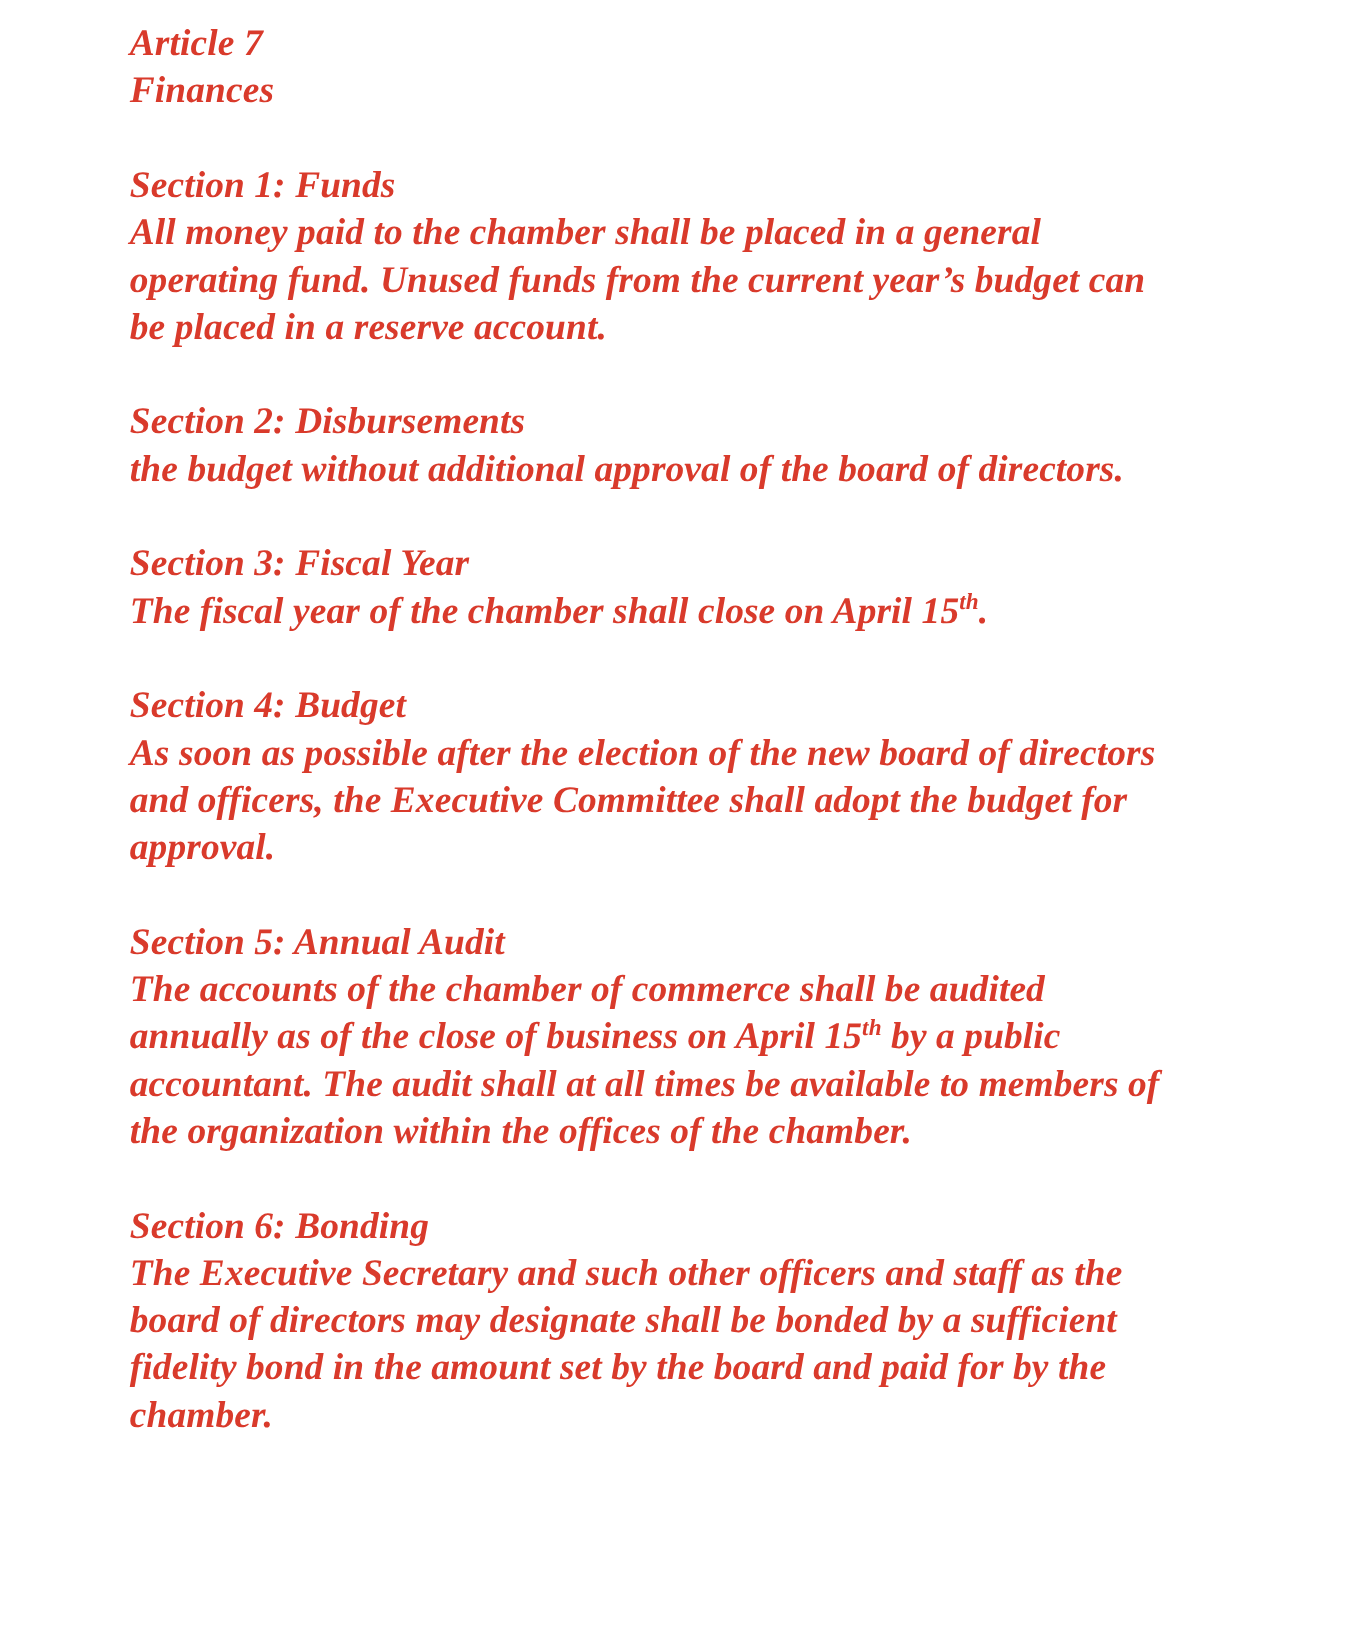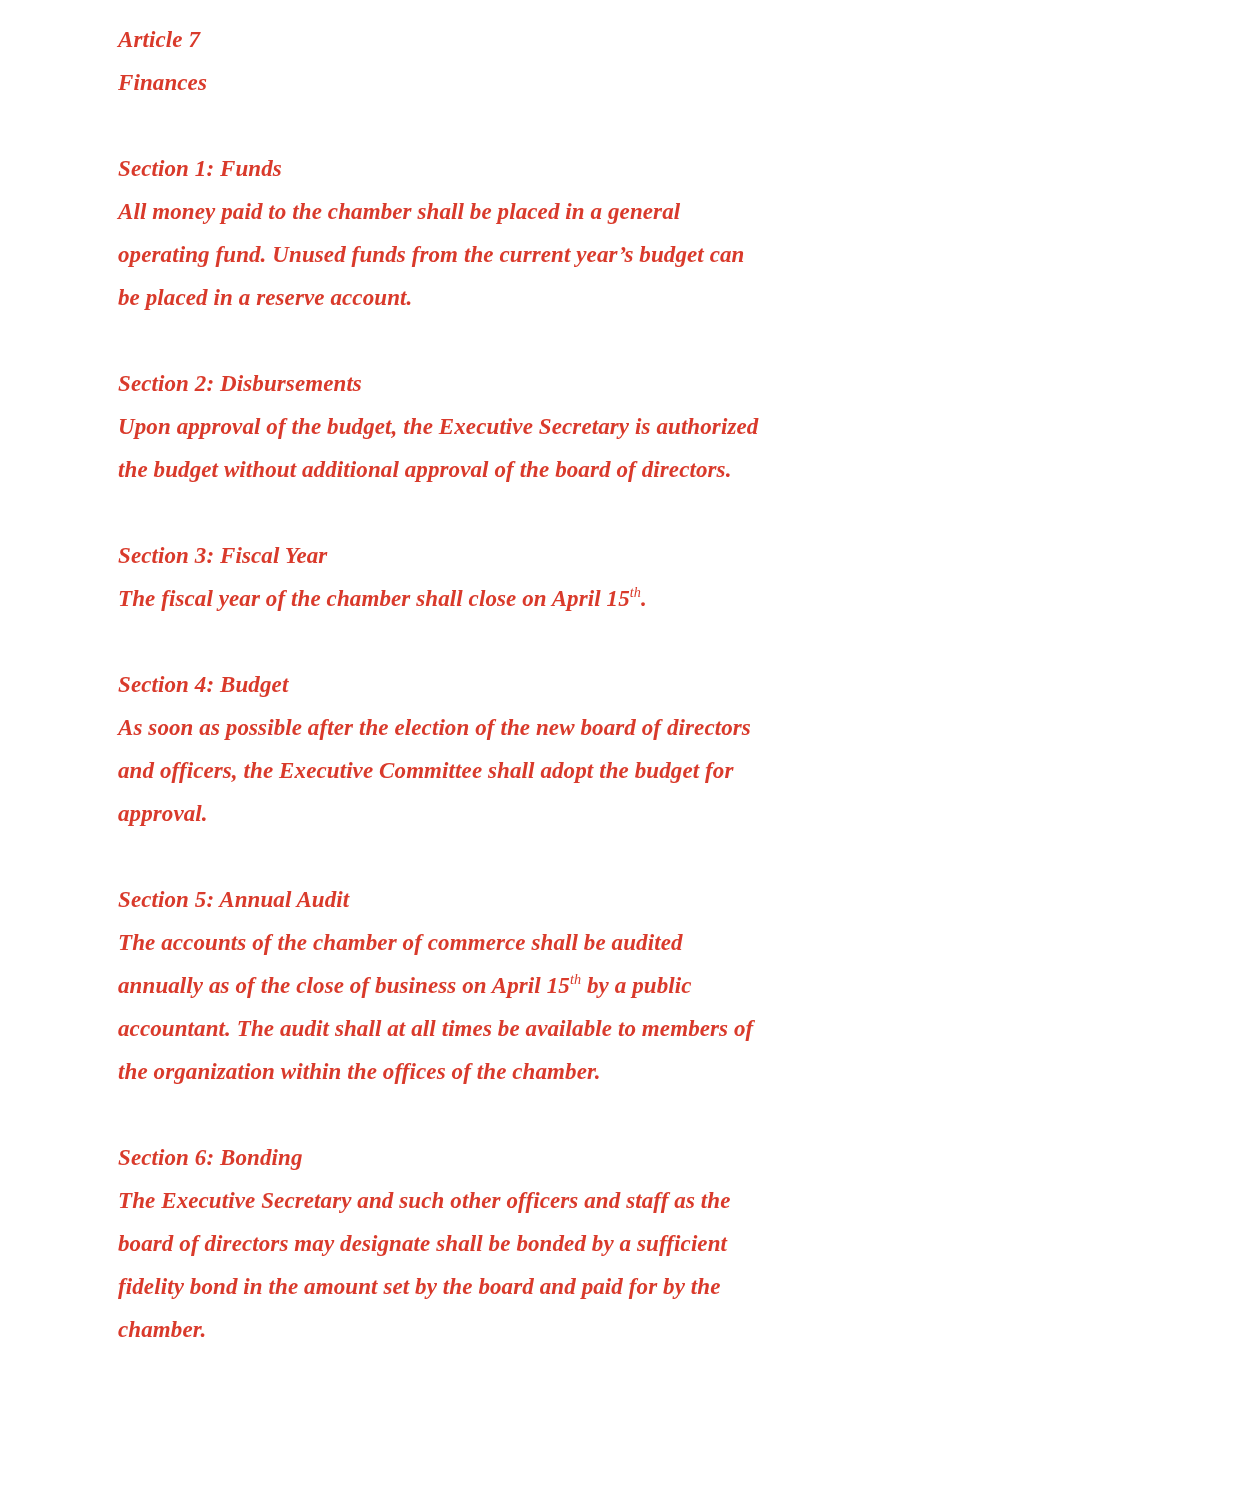--- a/index.html
+++ b/index.html
@@ -23,36 +23,36 @@
   }
   .doc-block {
     margin: 0;
     padding: 0;
   }
   .doc-line {
     color: #D93A2B;
     font-family: "Liberation Serif", "DejaVu Serif", serif;
     font-weight: bold;
     font-style: italic;
-    font-size: 23px;
+    font-size: 34px;
     line-height: 43px;
     letter-spacing: 0.1px;
     white-space: pre-wrap;
     margin: 0;
   }
   .doc-spacer {
     height: 43px;
     line-height: 43px;
     font-size: 33.5px;
   }
   .sup {
     font-size: 0.62em;
     vertical-align: super;
     line-height: 0;
-    font-weight: normal;
+    font-weight: bold;
     font-style: italic;
   }
   .heading-line {
     
   }
 </style>
 </head>
 <body>
 
 <div id="document-page">
@@ -68,21 +68,20 @@
     <p class="doc-line heading-line">Section 1: Funds</p>
     <p class="doc-line">All money paid to the chamber shall be placed in a general</p>
     <p class="doc-line">operating fund. Unused funds from the current year’s budget can</p>
     <p class="doc-line">be placed in a reserve account.</p>
   </div>
 
   <div class="doc-line doc-spacer">&nbsp;</div>
 
   <div class="doc-block">
     <p class="doc-line heading-line">Section 2: Disbursements</p>
-    <p class="doc-line">Upon approval of the budget, the Executive Secretary is authorized</p>
     <p class="doc-line">the budget without additional approval of the board of directors.</p>
   </div>
 
   <div class="doc-line doc-spacer">&nbsp;</div>
 
   <div class="doc-block">
     <p class="doc-line heading-line">Section 3: Fiscal Year</p>
     <p class="doc-line"><span>The fiscal year of the chamber shall close on April 15</span><span class="sup">th</span><span>.</span></p>
   </div>
 

